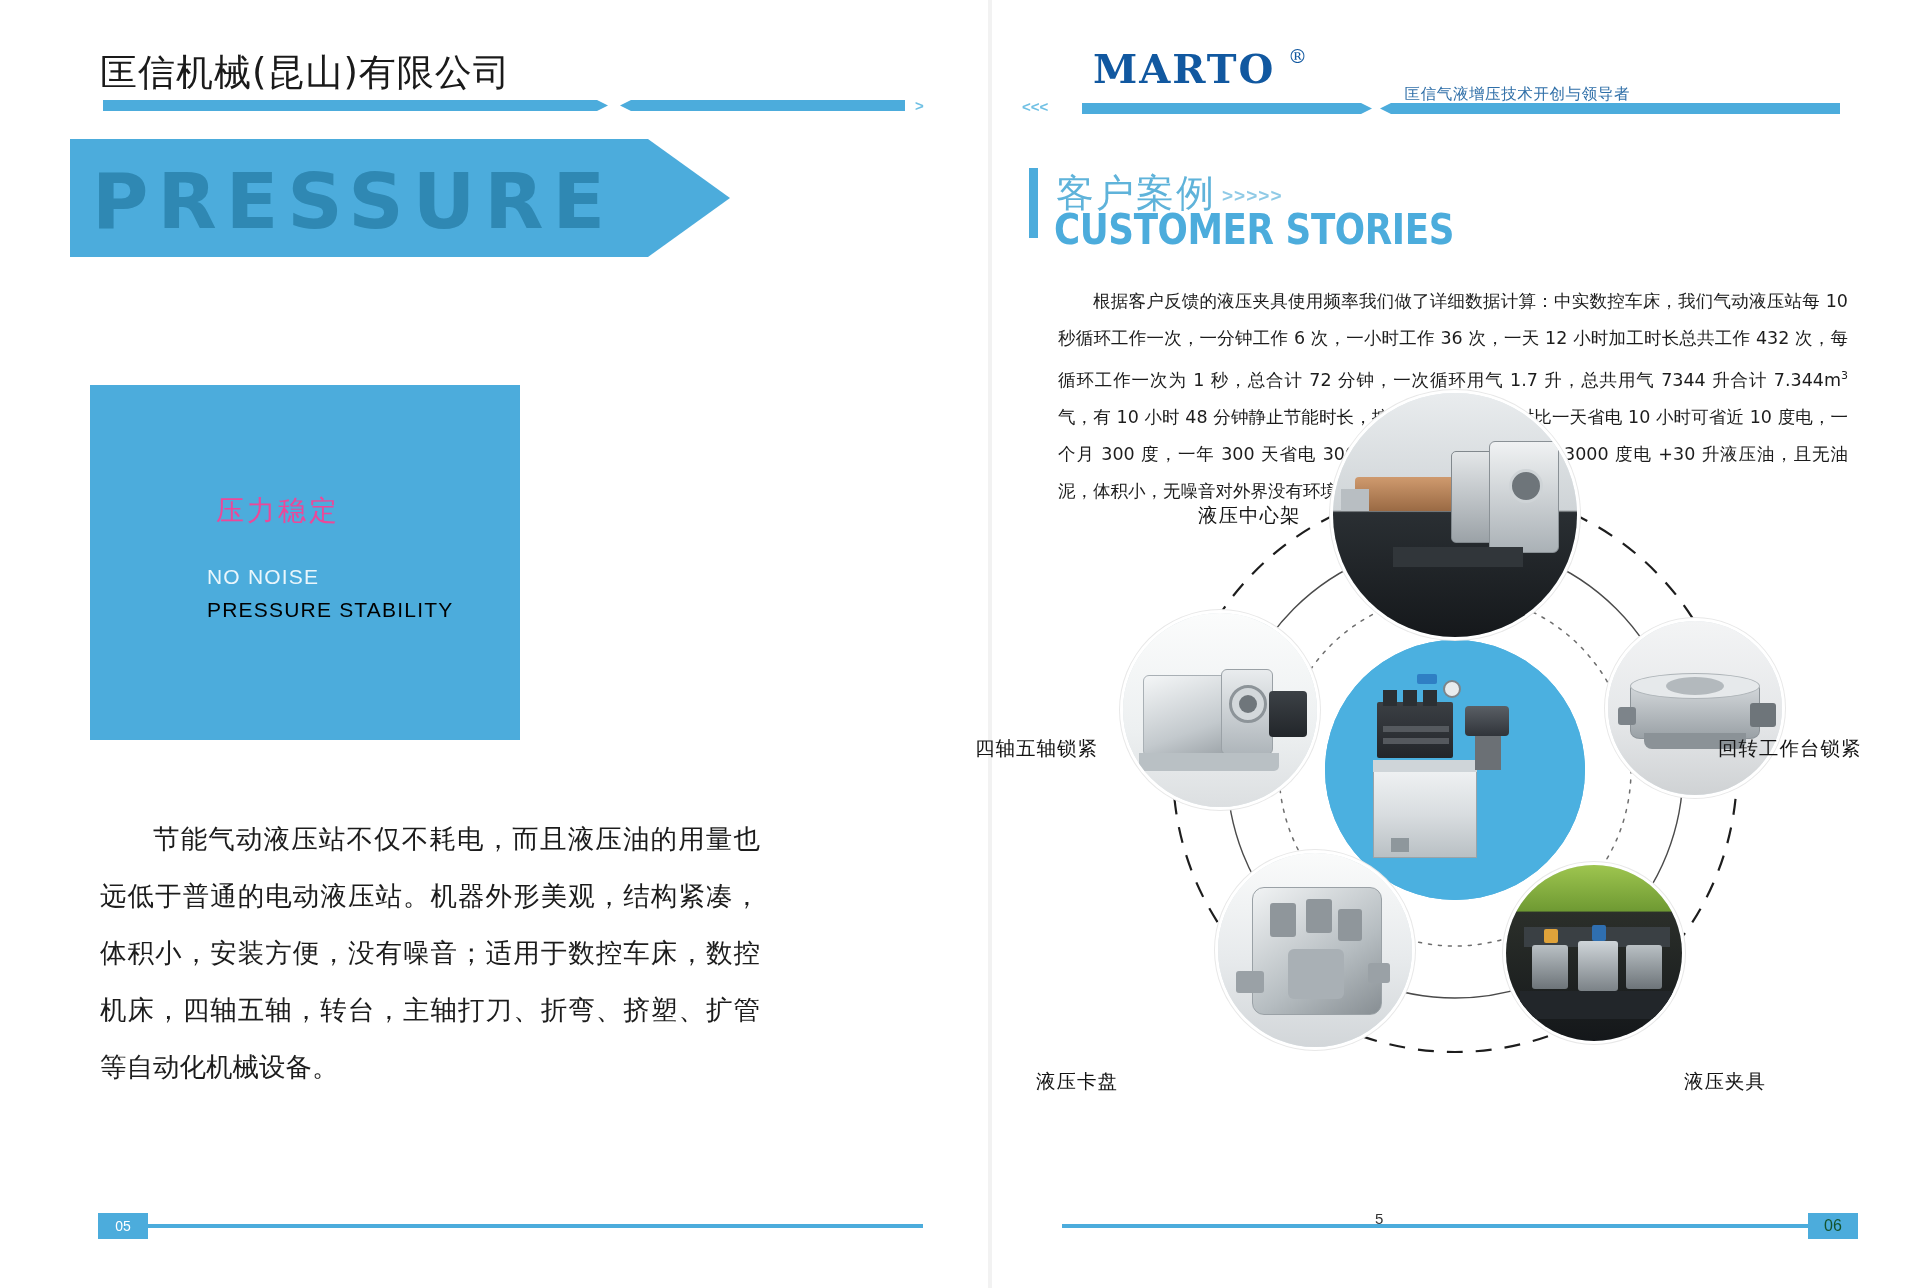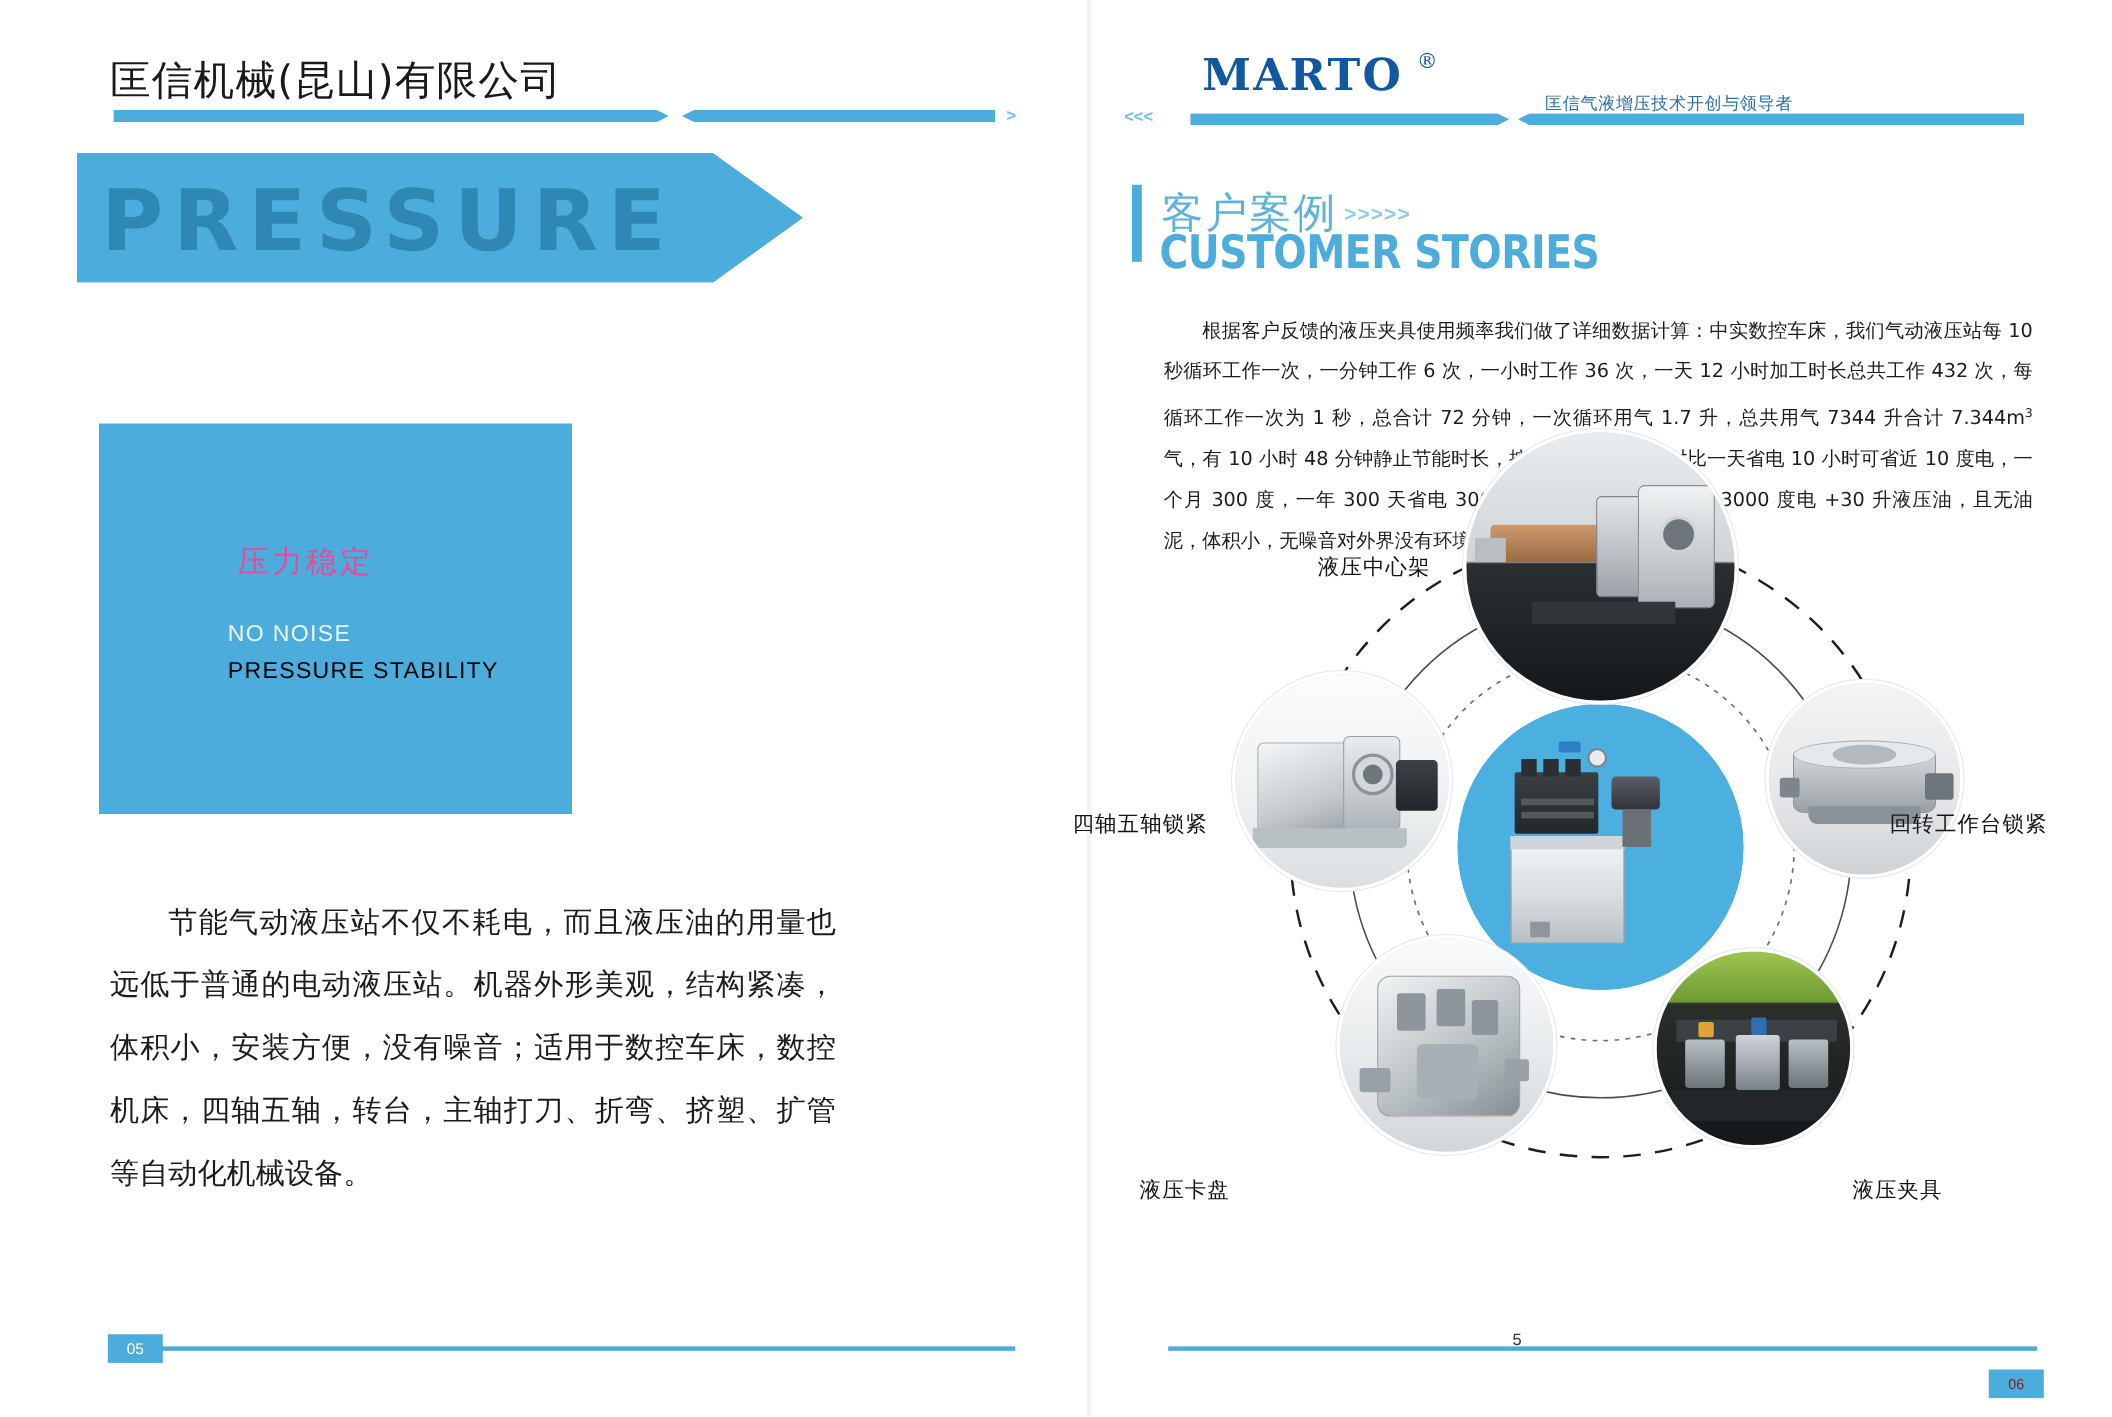--- a/index.html
+++ b/index.html
@@ -190,22 +190,22 @@
   
   .ph { position: absolute; left:0; top:0; width:100%; height:100%; }
 
   .footer-rule-r {
     position: absolute; left: 1062px; top: 1224px;
     width: 790px; height: 4px; background: #4cacdc;
   }
   .page-num-r {
     position: absolute; left: 1808px; top: 1213px;
     width: 50px; height: 26px; background: #4cacdc;
-    color: #7f1d1d; font-size: 13px;
-    display: flex; align-items: center; justify-content: center; margin-top: 32px;
+    color: #14532d; font-size: 16px;
+    display: flex; align-items: center; justify-content: center;
   }
   .page-num-center {
     position: absolute; left: 1375px; top: 1210px;
     font-size: 15px; color: #333;
   }
 </style>
 </head>
 <body>
 
 <div id="page">

